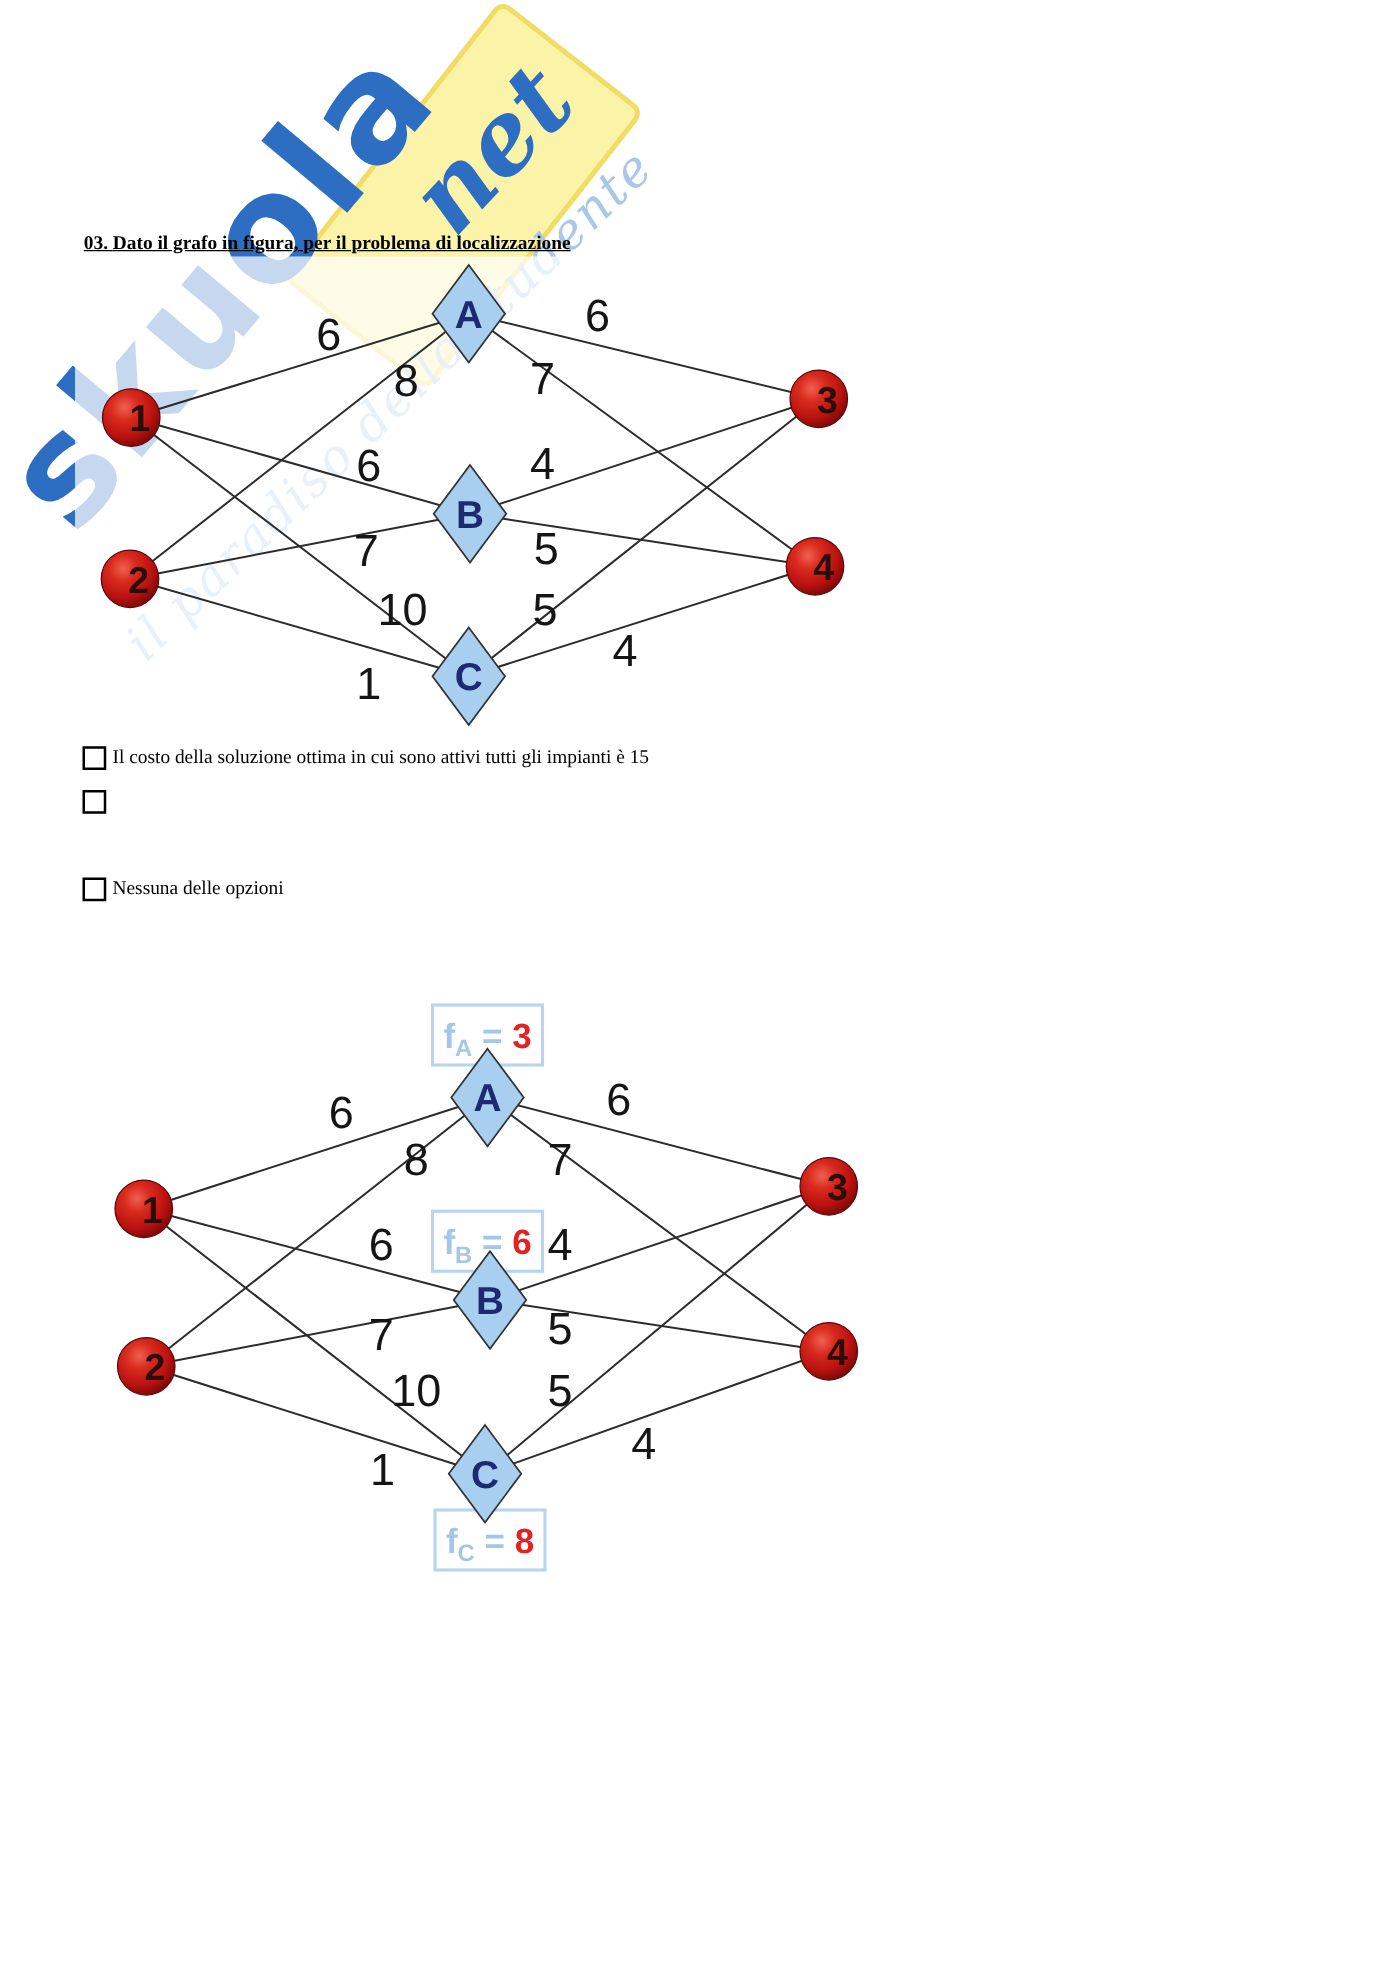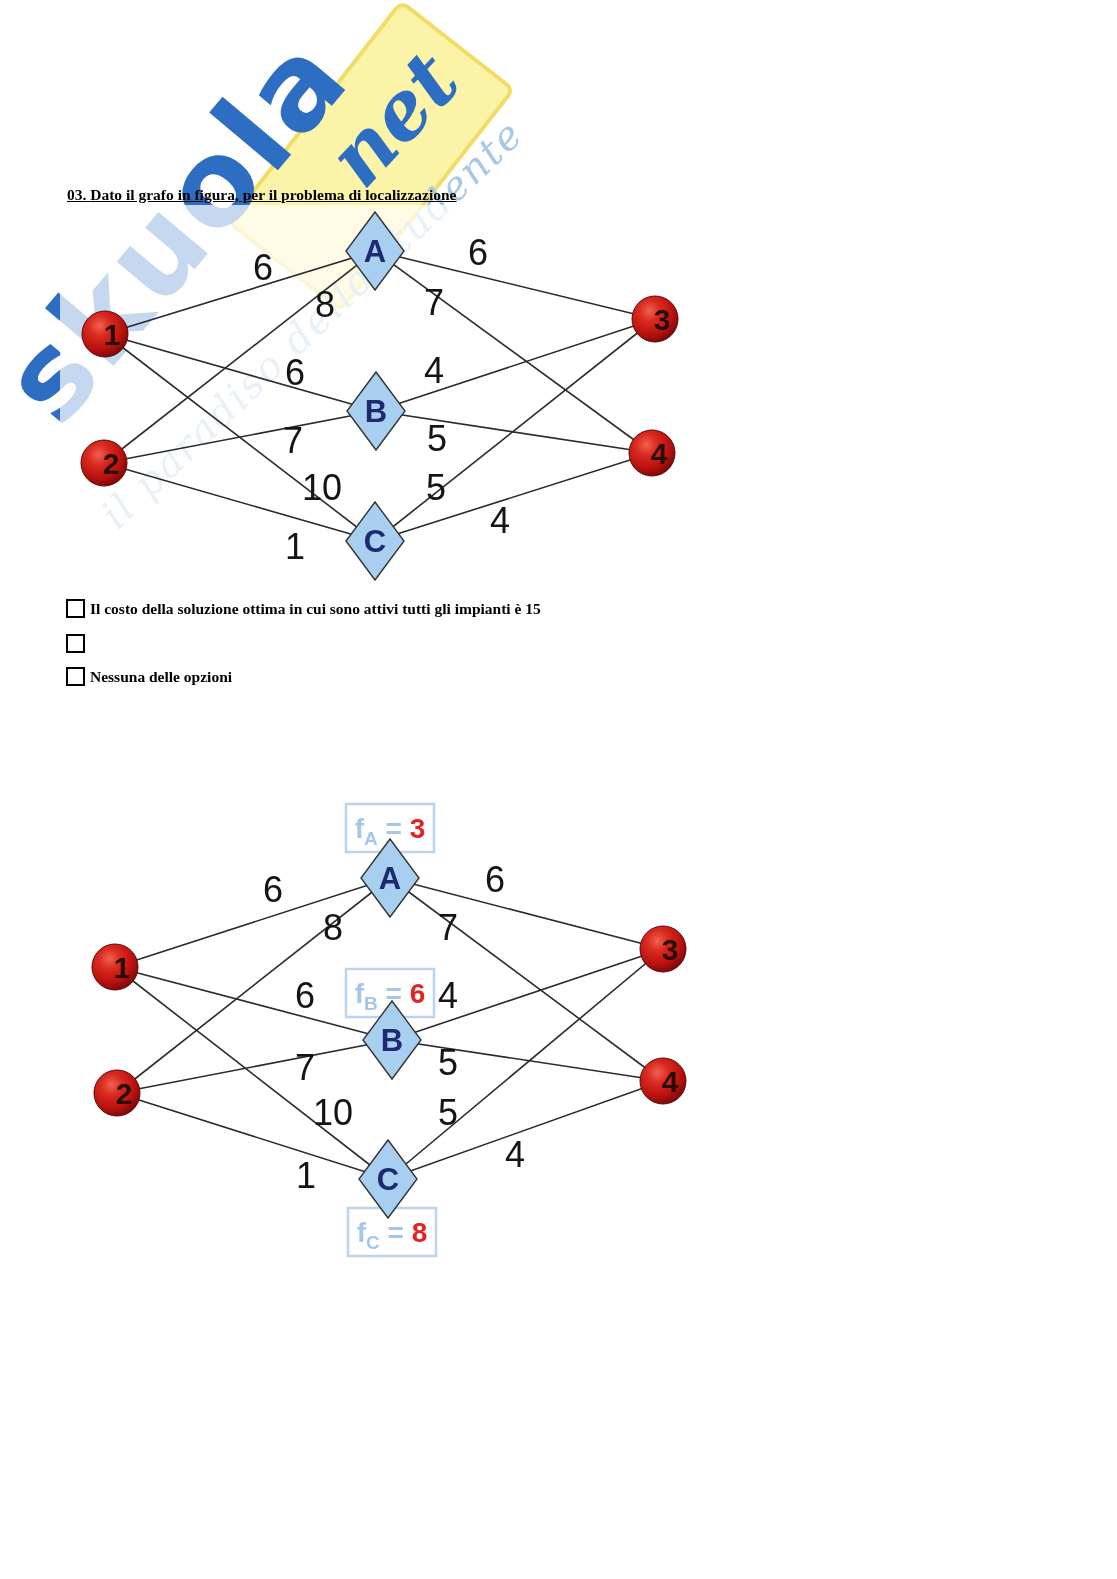--- a/index.html
+++ b/index.html
@@ -20,22 +20,22 @@
              font-style:italic;font-size:40px;color:#a9c8e5;letter-spacing:2px;
              transform:rotate(-44deg);transform-origin:0 50%;white-space:nowrap;}
 
   
   .q-heading{position:absolute;z-index:2;font-weight:bold;font-size:15.5px;line-height:17px;text-decoration:underline;}
   #q03-heading{left:67px;top:186px;width:900px;}
   #q04-heading{left:67px;top:740px;width:1005px;}
 
   svg.graph{position:absolute;z-index:1;}
 
-  .option{position:absolute;left:66px;z-index:2;display:flex;align-items:center;gap:5px;
-          font-size:15.5px;line-height:19px;height:24px;font-weight:bold;}
+  .option{position:absolute;left:66px;z-index:2;display:flex;align-items:flex-start;gap:5px;
+          font-size:15.5px;line-height:19px;height:24px;}
   .checkbox{position:relative;flex:none;width:15px;height:15px;border:2px solid #000;
             background:#fff;margin-top:1px;cursor:pointer;}
   .checkmark{position:absolute;left:-7px;top:-10px;pointer-events:none;}
   .option-label{white-space:nowrap;}
 </style>
 </head>
 <body>
 
 <div class="page">
 
@@ -98,21 +98,21 @@
       <text x="599" y="259" text-anchor="middle" font-size="30" font-weight="bold" fill="#2a0c08" font-family="&quot;Liberation Sans&quot;, sans-serif">4</text>
     </svg>
 
   <div class="option" style="top:596px">
     <span class="checkbox"></span>
     <span class="option-label">Il costo della soluzione ottima in cui sono attivi tutti gli impianti è 15</span>
   </div>
   <div class="option" style="top:631px">
     <span class="checkbox"></span>
   </div>
-  <div class="option" style="top:664px">
+  <div class="option" style="top:701px">
     <span class="checkbox"></span>
     <span class="option-label">Nessuna delle opzioni</span>
   </div>
 
 
   <svg class="graph" width="680" height="470" viewBox="0 0 680 470" style="left: 60px; top: 795px;">
       <defs>
         <radialGradient id="g04-ball" cx="38%" cy="32%" r="78%">
           <stop offset="0%" stop-color="#ef6152"></stop>
           <stop offset="30%" stop-color="#d92a1e"></stop>

